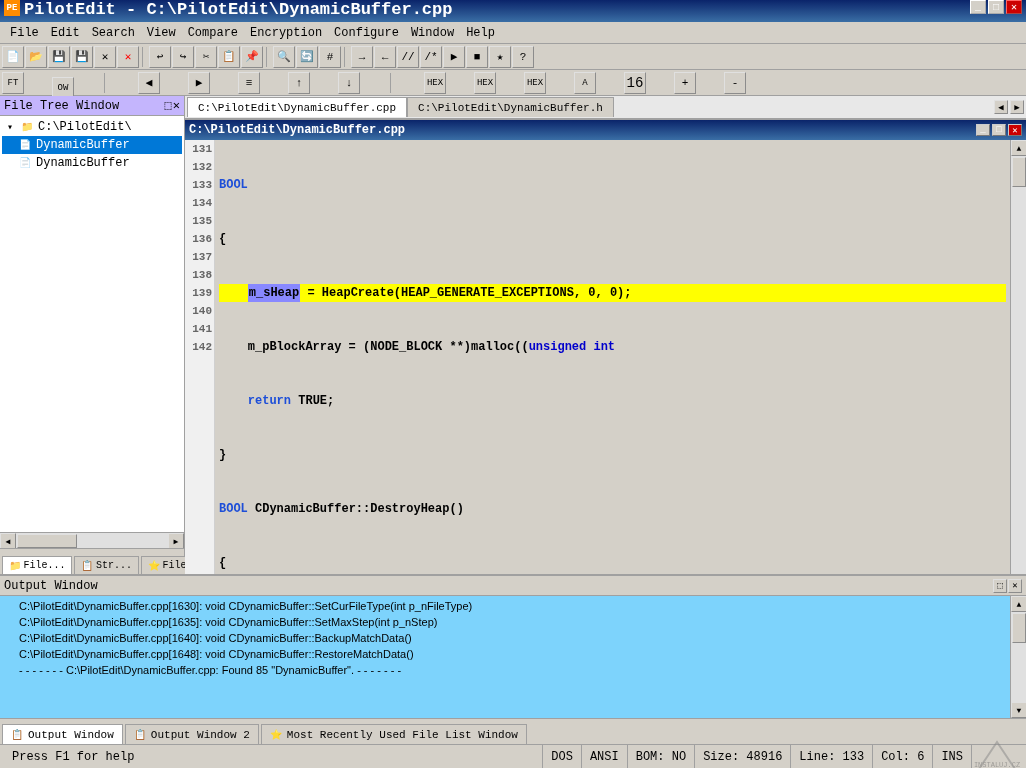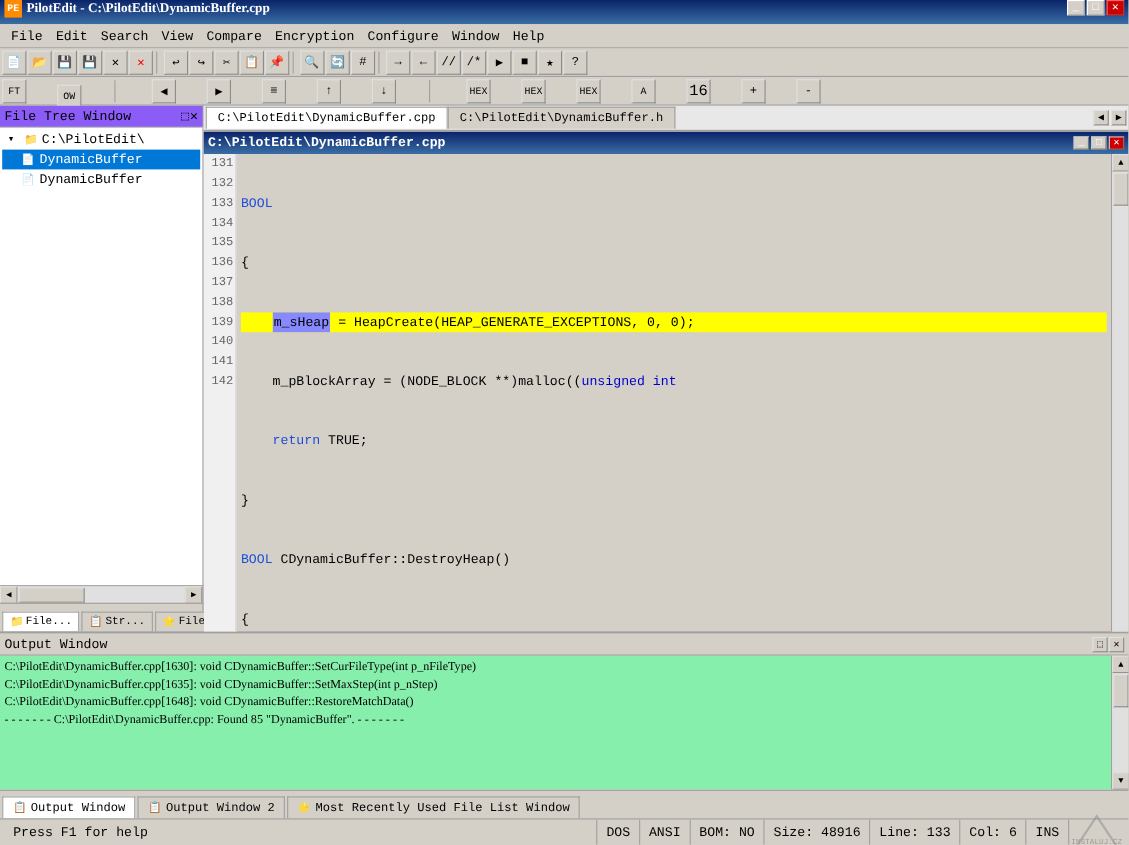--- a/index.html
+++ b/index.html
@@ -10,21 +10,21 @@
       background: linear-gradient(to bottom, #0a246a, #3a6ea5);
       color: white;
       height: 22px;
       display: flex;
       align-items: flex-start;
       padding: 0 4px;
       font-size: 12px;
       font-weight: bold;
     }
     #title-bar .icon { width: 16px; height: 16px; background: #ff8c00; margin-right: 4px; font-size: 10px; display:flex;align-items:center;justify-content:center; }
-    #title-bar .title { flex: 1; font-size: 12px; font-family: Liberation Serif, serif; }
+    #title-bar .title { flex: 1; font-size: 17px; }
     #title-bar .win-buttons { display: flex; gap: 2px; }
     #title-bar .win-btn { width: 16px; height: 14px; font-size: 10px; display:flex;align-items:center;justify-content:center; cursor:pointer; }
     #title-bar .win-btn.min { background: #d4d0c8; border: 1px outset #fff; }
     #title-bar .win-btn.max { background: #d4d0c8; border: 1px outset #fff; }
     #title-bar .win-btn.close { background: #cc0000; color: white; border: 1px outset #ff6666; }
 
     
     #menu-bar {
       background: #d4d0c8;
       height: 22px;
@@ -75,20 +75,21 @@
     .editor-title-bar .etitle { flex: 1; font-size: 12px; font-weight: bold; }
     .editor-win-btns { display: flex; gap: 2px; }
     .editor-win-btn { width: 14px; height: 12px; font-size: 9px; display:flex;align-items:center;justify-content:center; cursor:pointer; border: 1px outset #ccc; background: #d4d0c8; }
     .editor-win-btn.close { background: #cc0000; color: white; }
 
     .editor-content {
       flex: 1;
       overflow: hidden;
       position: relative;
       display: flex;
+      font-weight: bold;
     }
     .line-numbers {
       width: 30px;
       background: #f0f0f0;
       border-right: 1px solid #d0d0d0;
       padding: 0 2px;
       font-size: 11px;
       color: #666;
       line-height: 18px;
       text-align: right;
@@ -133,24 +134,24 @@
       height: 20px;
       background: #d4d0c8;
       display: flex;
       align-items: center;
       padding: 0 4px;
       font-size: 12px;
       border-bottom: 1px solid #a0a0a0;
     }
     #output-content {
       flex: 1;
-      background: #86efac;
-      padding: 2px 4px;
+      background: #7dd3fc;
+      padding: 2px 19px;
       font-size: 11px;
-      font-family: Liberation Serif, serif;
+      font-family: Liberation Sans, sans-serif;
       overflow: hidden;
       line-height: 16px;
     }
     #bottom-tabs {
       height: 26px;
       background: #d4d0c8;
       display: flex;
       align-items: flex-end;
       padding: 0 2px;
       border-top: 1px solid #a0a0a0;
@@ -208,21 +209,21 @@
     }
     #left-panel {
       width: 185px;
       min-width: 185px;
       display: flex;
       flex-direction: column;
       background: #d4d0c8;
     }
     #left-panel-header {
       height: 20px;
-      background: #8b5cf6;
+      background: #c4b5fd;
       display: flex;
       align-items: center;
       padding: 0 4px;
       font-size: 12px;
       border-bottom: 1px solid #a0a0a0;
       border-right: 1px solid #a0a0a0;
     }
     #tree-content {
       flex: 1;
       background: white;
@@ -500,20 +501,21 @@
       <span>Output Window</span>
       <div style="margin-left:auto;display:flex;gap:1px;">
         <span class="hbtn" style="font-size:9px;background:#d4d0c8;border:1px outset #e0e0e0;width:14px;height:14px;display:flex;align-items:center;justify-content:center;cursor:pointer;">⬚</span>
         <span class="hbtn" style="font-size:9px;background:#d4d0c8;border:1px outset #e0e0e0;width:14px;height:14px;display:flex;align-items:center;justify-content:center;cursor:pointer;">✕</span>
       </div>
     </div>
     <div style="display:flex;flex:1;overflow:hidden;">
       <div id="output-content">
         <div>C:\PilotEdit\DynamicBuffer.cpp[1630]: void CDynamicBuffer::SetCurFileType(int p_nFileType)</div>
         <div>C:\PilotEdit\DynamicBuffer.cpp[1635]: void CDynamicBuffer::SetMaxStep(int p_nStep)</div>
+        <div>C:\PilotEdit\DynamicBuffer.cpp[1640]: void CDynamicBuffer::BackupMatchData()</div>
         <div>C:\PilotEdit\DynamicBuffer.cpp[1648]: void CDynamicBuffer::RestoreMatchData()</div>
         <div>- - - - - - - C:\PilotEdit\DynamicBuffer.cpp: Found 85 "DynamicBuffer". - - - - - - -</div>
       </div>
       <div class="editor-scrollbar">
         <div class="sb-btn">▲</div>
         <div class="sb-track">
           <div class="sb-thumb"></div>
         </div>
         <div class="sb-btn">▼</div>
       </div>

